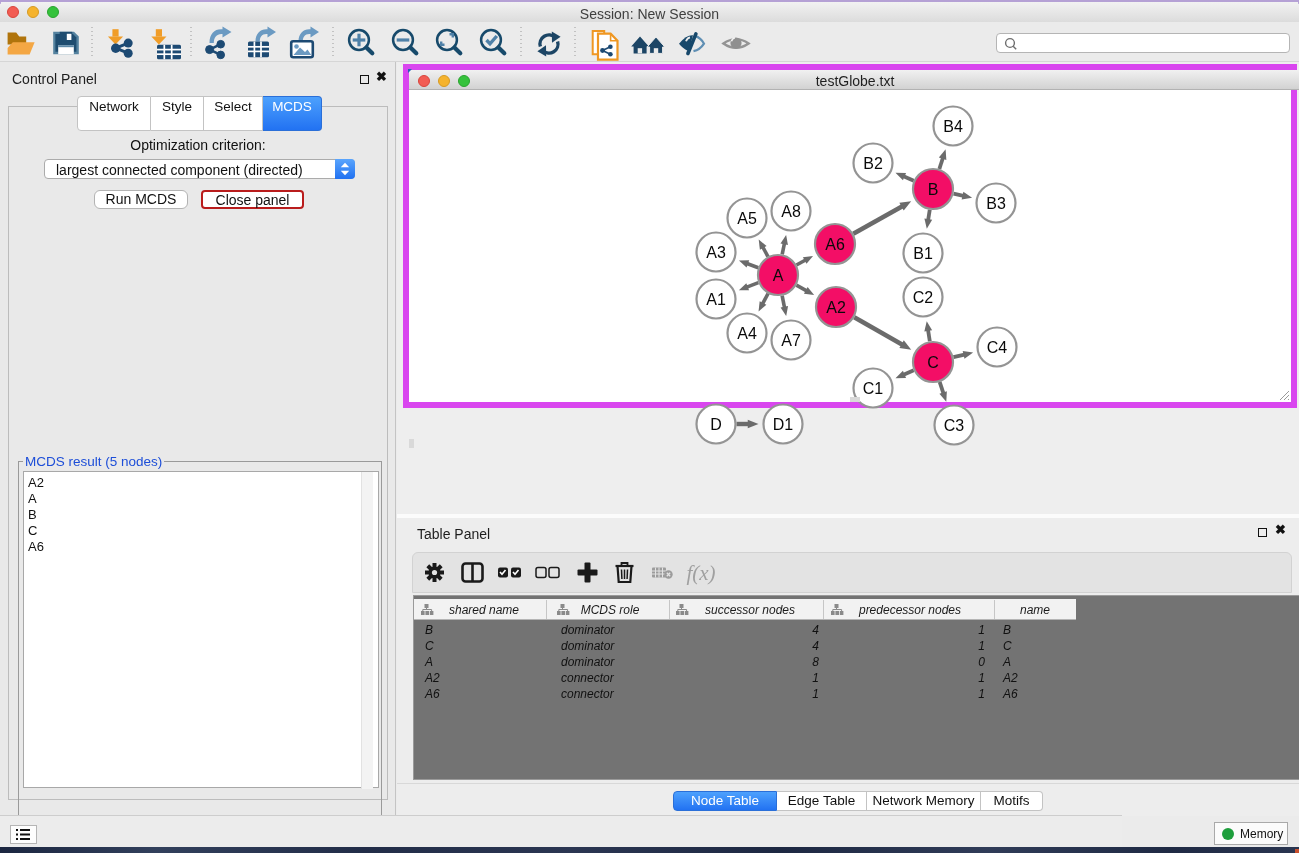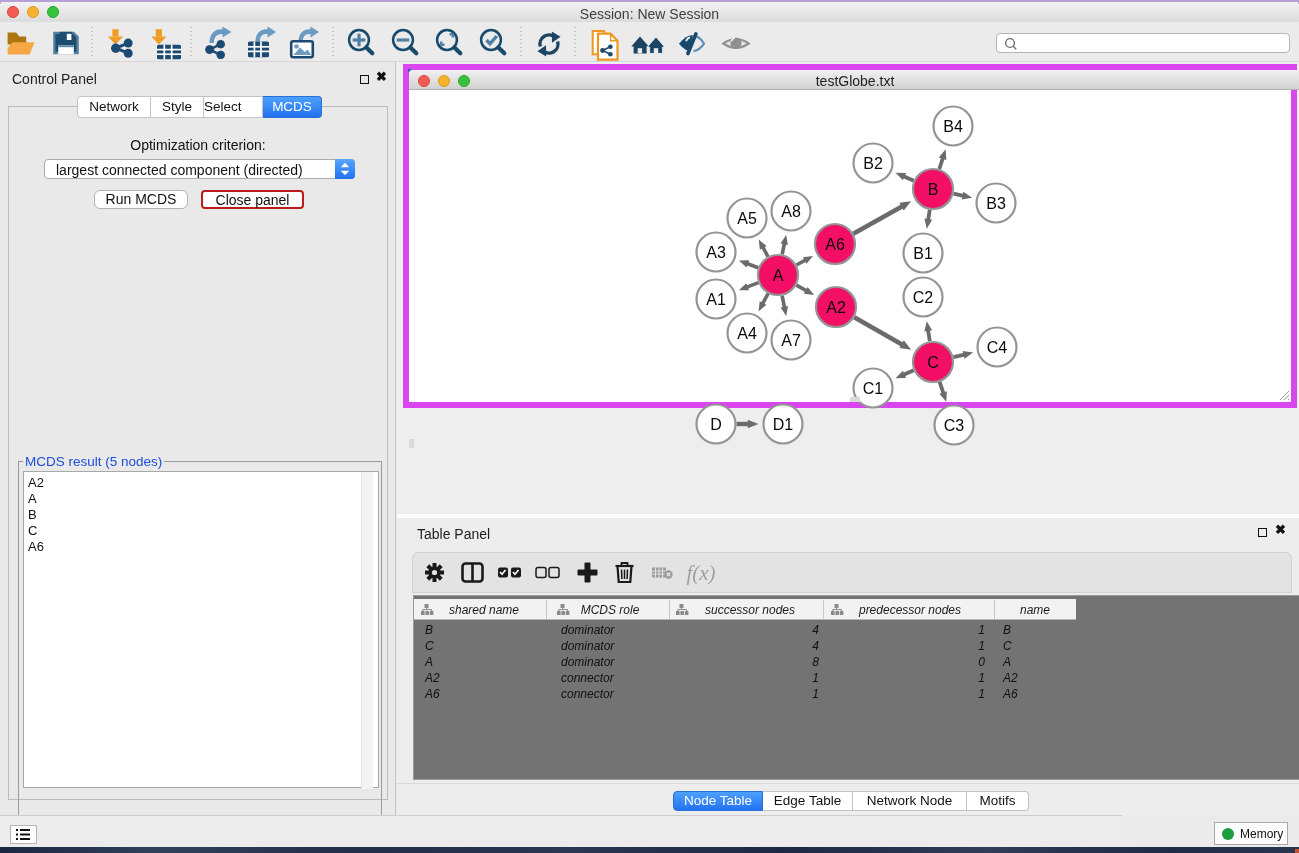--- a/index.html
+++ b/index.html
@@ -175,24 +175,24 @@
   </div>
 </div>
 
 <div class="abs" style="left:0;top:62px;width:396px;height:754px;background:#e9e9e9;border-right:1px solid #c4c4c4;">
   <div class="abs" style="left:12px;top:9px;font-size:14px;color:#1e1e1e;">Control Panel</div>
   <div class="abs" style="left:360px;top:13px;width:9px;height:9px;border:1.5px solid #111;"></div>
   <div class="abs" style="left:376px;top:7px;font-size:13px;font-weight:bold;color:#111;">✖</div>
 
   <div class="abs" style="left:8px;top:44px;width:380px;height:694px;background:#e9e9e9;border:1px solid #bcbcbc;"></div>
 
-  <div class="abs" style="left:77px;top:34px;height:22px;display:flex;font-size:13.5px;">
+  <div class="abs" style="left:77px;top:34px;height:35px;display:flex;font-size:13.5px;">
     <div style="width:74px;background:#fff;border:1px solid #c3c3c3;border-radius:4px 0 0 4px;text-align:center;line-height:19px;color:#111;">Network</div>
     <div style="width:53px;background:#fff;border:1px solid #c3c3c3;border-left:none;text-align:center;line-height:19px;color:#111;">Style</div>
-    <div style="width:59px;background:#fff;border:1px solid #c3c3c3;border-left:none;line-height:19px;color:#111;">Select</div>
+    <div style="width:59px;background:#fff;border:1px solid #c3c3c3;border-left:none;text-align:center;line-height:19px;color:#111;">Select</div>
     <div style="width:59px;background:linear-gradient(#4da1fd,#2272f2);border:1px solid #2a6fd8;border-left:none;border-radius:0 4px 4px 0;text-align:center;line-height:19px;color:#fff;">MCDS</div>
   </div>
 
   <div class="abs" style="left:8px;top:75px;width:380px;text-align:center;font-size:14px;color:#111;">Optimization criterion:</div>
 
   <div class="abs" style="left:44px;top:97px;width:311px;height:20px;background:#fff;border:1px solid #ababab;border-radius:4px;">
     <div class="abs" style="left:11px;top:1px;font-size:14px;color:#111;line-height:18px;">largest connected component (directed)</div>
     <div class="abs" style="right:-1px;top:-1px;width:20px;height:20px;border-radius:0 4px 4px 0;background:linear-gradient(#5aa5fd,#2071f1);">
       <svg width="20" height="20" viewBox="0 0 20 20">
           <path d="M5.8 8.3 L10 3.8 L14.2 8.3 Z" fill="#fff"></path>
@@ -460,23 +460,23 @@
           <text x="405" y="78" text-anchor="end">1</text>
           <text x="571" y="78" text-anchor="end">1</text>
           <text x="589" y="78">A6</text>
       </g>
     </svg>
   </div>
 
   <div class="abs" style="left:0;top:269px;width:902px;height:1px;background:#d8d8d8;"></div>
 
   <div class="abs" style="left:276px;top:277px;height:20px;display:flex;font-size:13.5px;">
-    <div style="width:90px;background:linear-gradient(#4da1fd,#2272f2);border:1px solid #2a6fd8;border-radius:4px 0 0 4px;text-align:center;line-height:18px;color:#fff;">Node Table</div>
+    <div style="width:104px;background:linear-gradient(#4da1fd,#2272f2);border:1px solid #2a6fd8;border-radius:4px 0 0 4px;text-align:center;line-height:18px;color:#fff;">Node Table</div>
     <div style="width:90px;background:#fff;border:1px solid #c3c3c3;border-left:none;text-align:center;line-height:18px;color:#111;">Edge Table</div>
-    <div style="width:114px;background:#fff;border:1px solid #c3c3c3;border-left:none;text-align:center;line-height:18px;color:#111;">Network Node</div>
+    <div style="width:114px;background:#fff;border:1px solid #c3c3c3;border-left:none;text-align:center;line-height:18px;color:#111;">Network Memory</div>
     <div style="width:62px;background:#fff;border:1px solid #c3c3c3;border-left:none;border-radius:0 4px 4px 0;text-align:center;line-height:18px;color:#111;">Motifs</div>
   </div>
 </div>
 
 <div class="abs" style="left:0;top:815px;width:1122px;height:32px;background:#ececec;border-top:1px solid #cdcdcd;">
   <div class="abs" style="left:10px;top:9px;width:27px;height:19px;background:#fdfdfd;border:1px solid #b5b5b5;">
     <svg width="25" height="17" viewBox="0 0 25 17">
         <g stroke="#111" stroke-width="2">
           <line x1="9" y1="4" x2="19" y2="4"></line>
           <line x1="9" y1="8.5" x2="19" y2="8.5"></line>

